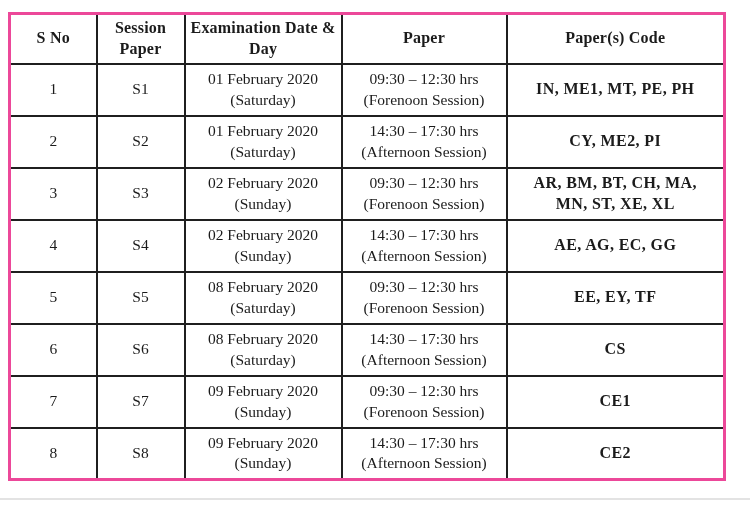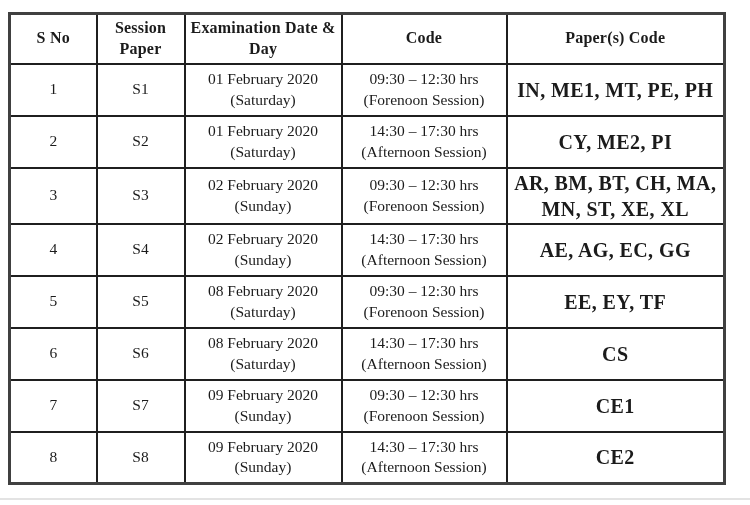--- a/index.html
+++ b/index.html
@@ -14,21 +14,21 @@
     font-family: "Liberation Serif", serif;
     color: #1b1b1b;
     overflow: hidden;
   }
   table.sched {
     position: absolute;
     left: 8px; top: 12px;
     width: 715px;
     border-collapse: collapse;
     table-layout: fixed;
-    border: 3px solid #404040;
+    border: 3px solid #ec4899;
   }
   .sched col.c1 { width: 87px; }
   .sched col.c2 { width: 88px; }
   .sched col.c3 { width: 157px; }
   .sched col.c4 { width: 165px; }
   .sched col.c5 { width: 218px; }
   .sched th, .sched td {
     border: 2px solid #1f1f1f;
     text-align: center;
     vertical-align: middle;
@@ -43,21 +43,21 @@
     line-height: 1.3;
     letter-spacing: 0.2px;
   }
   .sched td {
     font-size: 15.5px;
     line-height: 1.3;
   }
   .ln { display: block; }
   td.papers {
     font-weight: bold;
-    font-size: 20px;
+    font-size: 16px;
     letter-spacing: 0.4px;
   }
   .scan-line {
     position: absolute;
     left: 0; top: 498px;
     width: 750px; height: 2px;
     background: #e3e3e3;
   }
 </style>
 </head>
@@ -70,21 +70,21 @@
         <col class="c2">
         <col class="c3">
         <col class="c4">
         <col class="c5">
       </colgroup>
     <thead>
       <tr>
         <th>S No</th>
         <th>Session Paper</th>
         <th>Examination Date &amp; Day</th>
-        <th>Code</th>
+        <th>Paper</th>
         <th>Paper(s) Code</th>
       </tr>
     </thead>
     <tbody>
       <tr>
         <td>1</td>
         <td>S1</td>
         <td>
             <span class="ln">01 February 2020</span>
             <span class="ln">(Saturday)</span>

